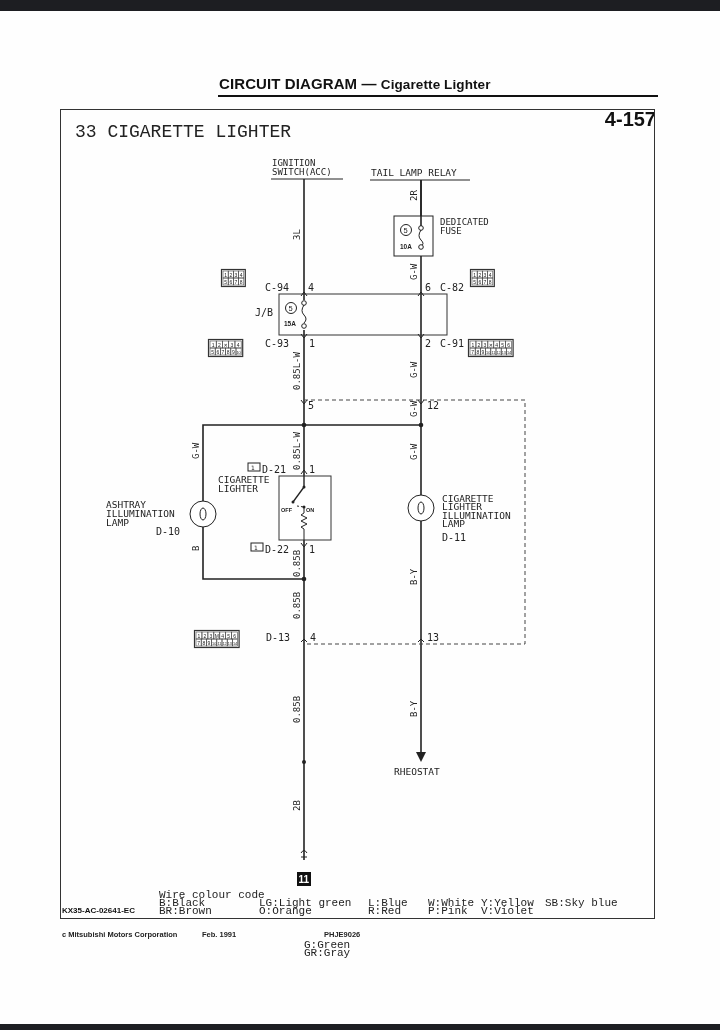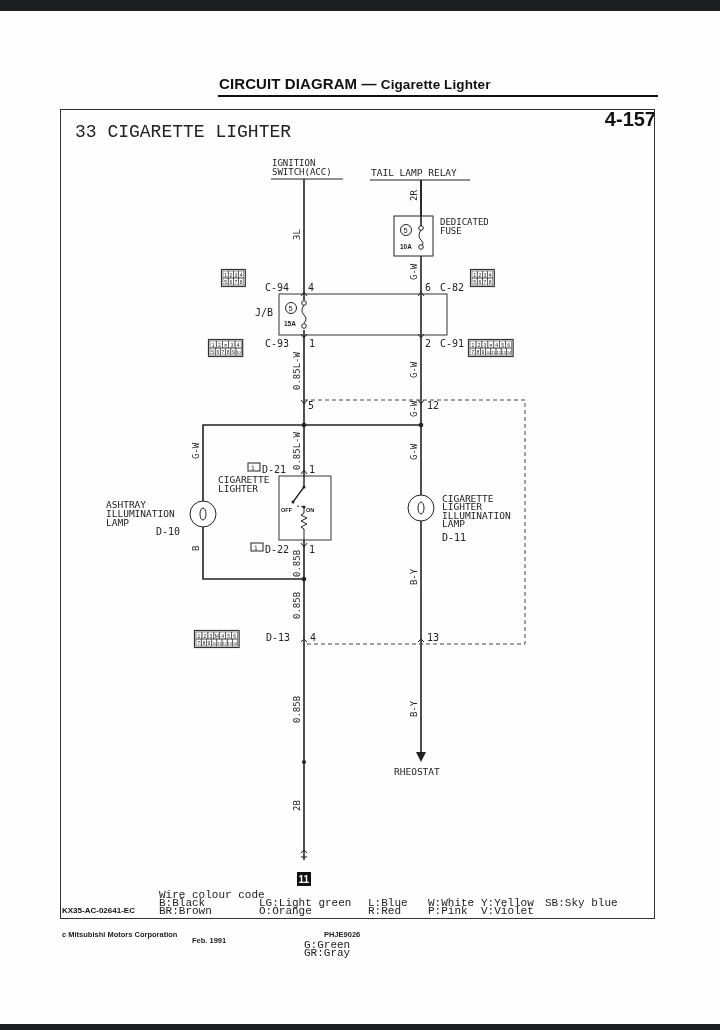--- a/index.html
+++ b/index.html
@@ -317,16 +317,16 @@
 <div class="legend" style="left:368px; top:899px;">L:Blue
 R:Red</div>
 <div class="legend" style="left:428px; top:899px;">W:White
 P:Pink</div>
 <div class="legend" style="left:481px; top:899px;">Y:Yellow
 V:Violet</div>
 <div class="legend" style="left:545px; top:899px;">SB:Sky blue</div>
 <div class="code">KX35-AC-02641-EC</div>
 
 <div class="footer" style="left:62px;">c  Mitsubishi Motors Corporation</div>
-<div class="footer" style="left:192px;margin-top:6px;">Feb. 1991</div>
+<div class="footer" style="left:202px;">Feb. 1991</div>
 <div class="footer" style="left:324px;">PHJE9026</div>
 
 <div class="botbar"></div>
 
 </body></html>

